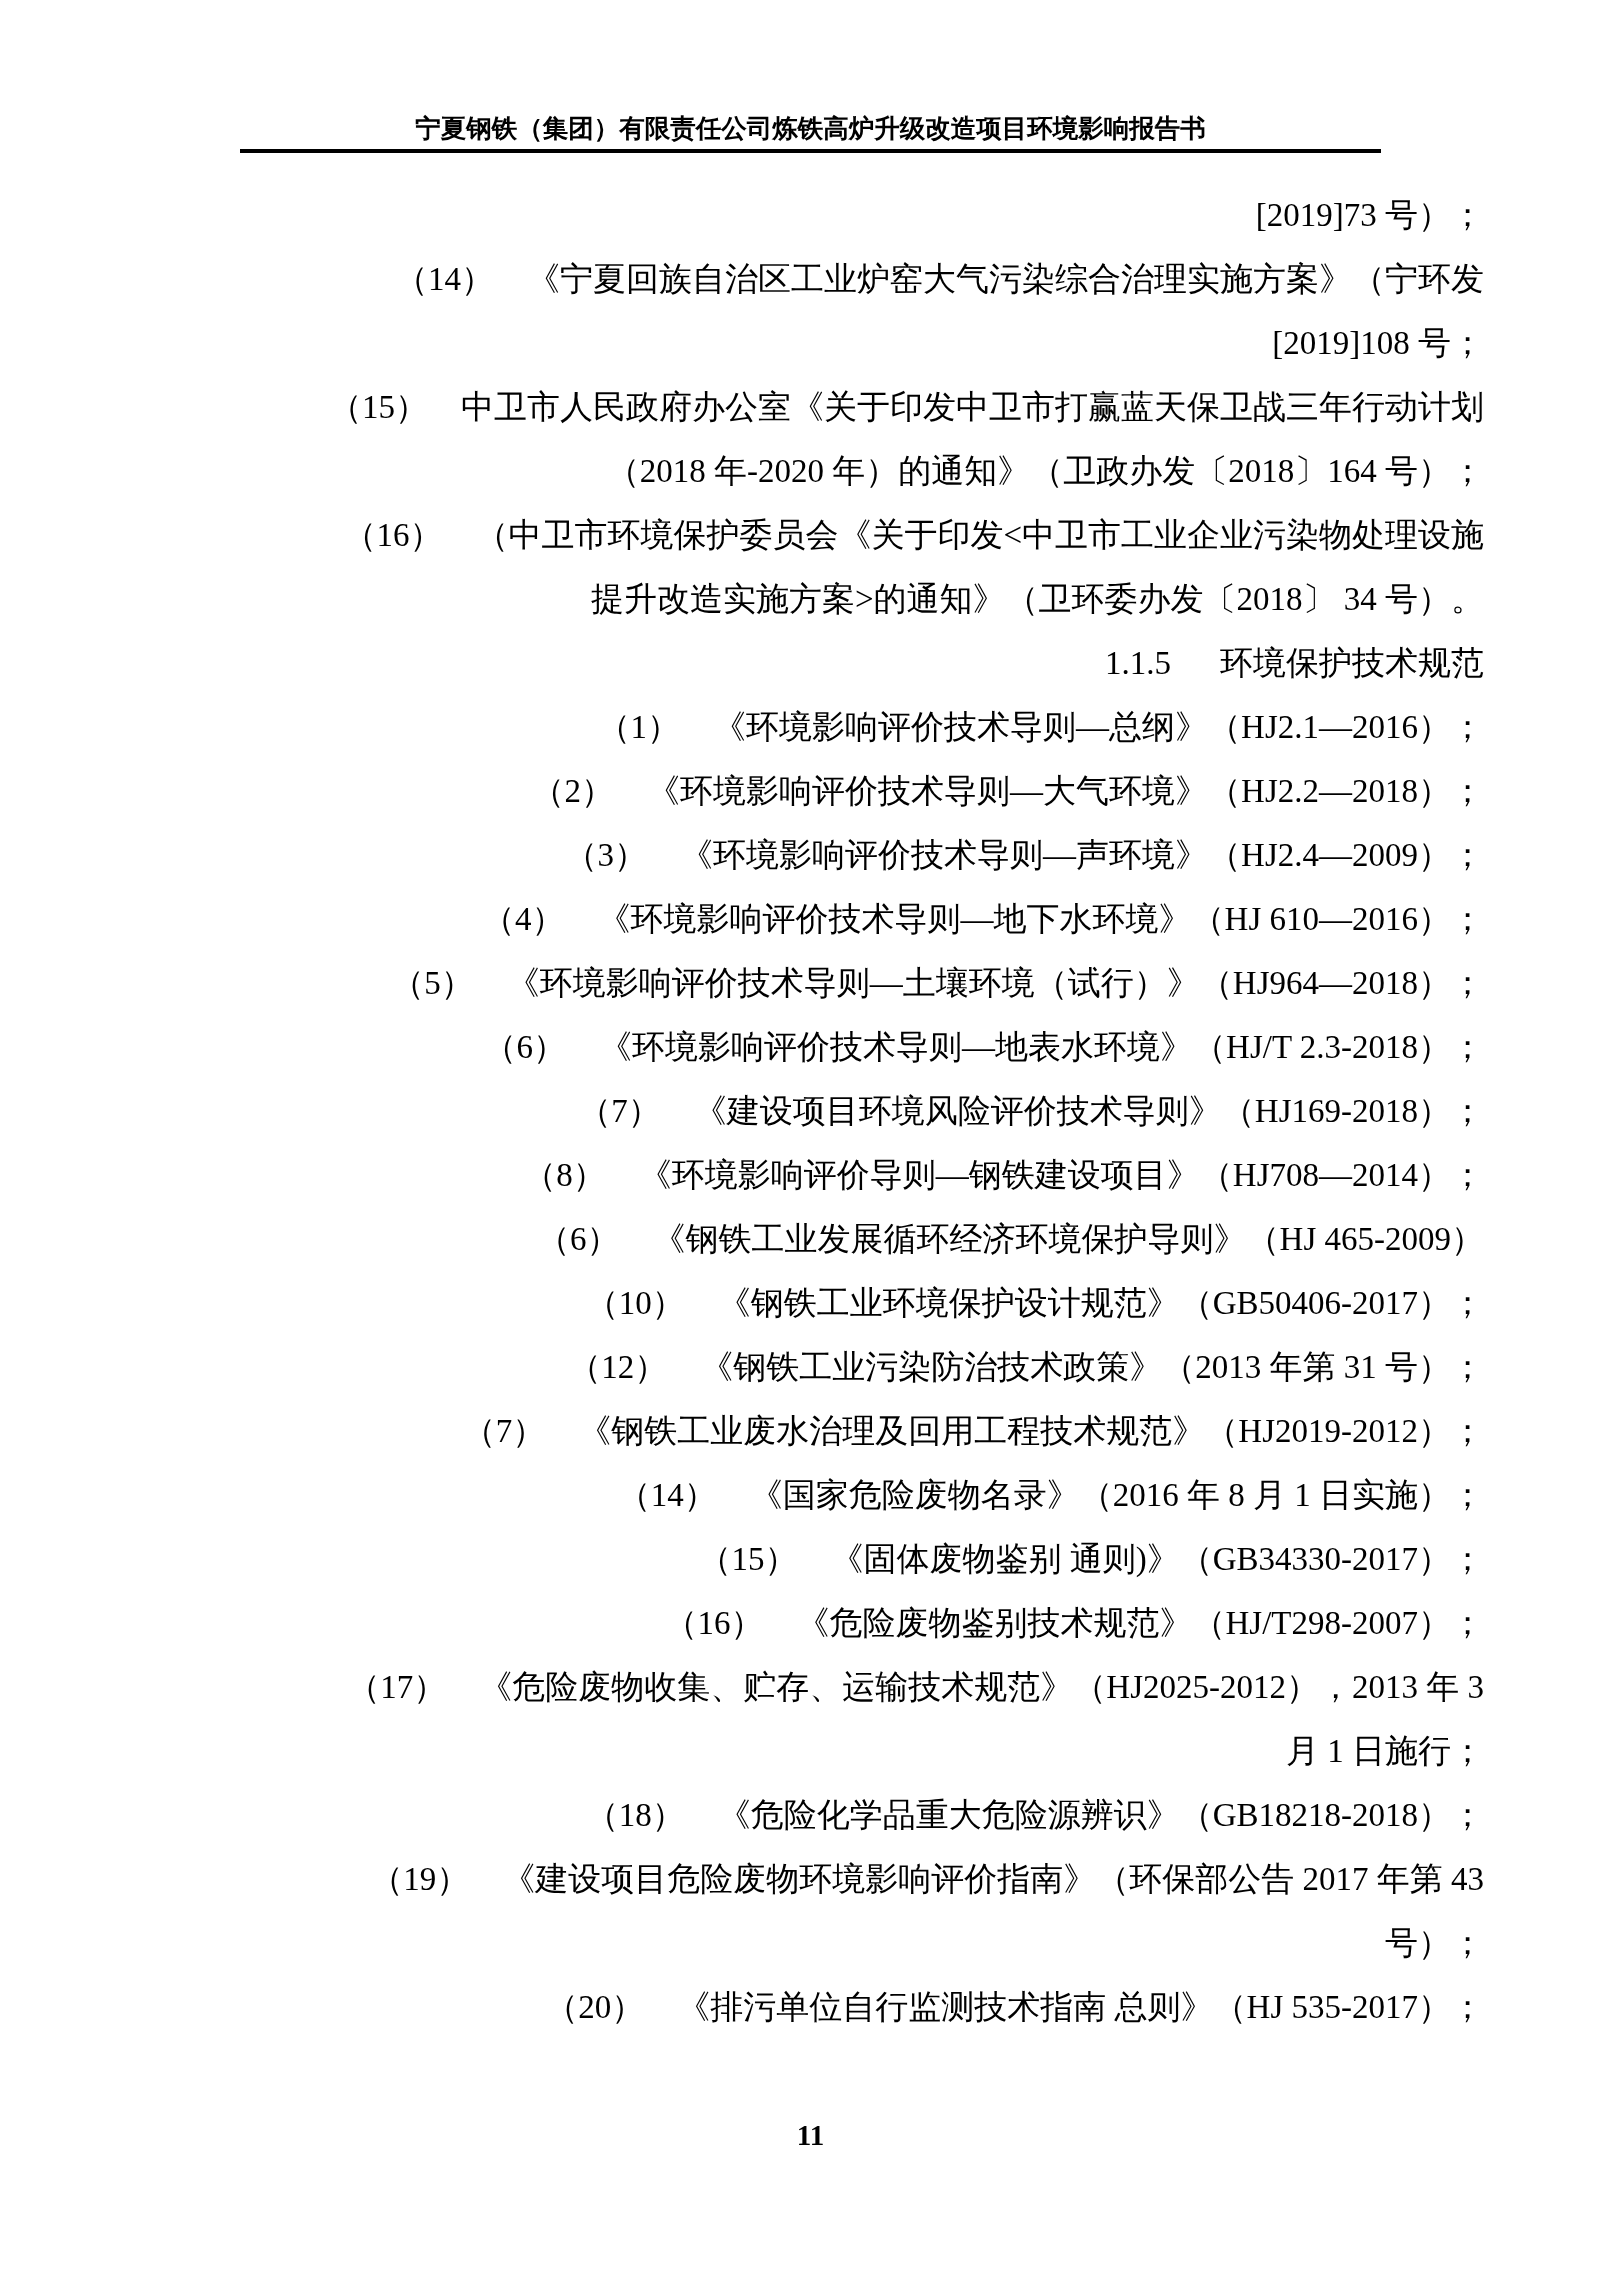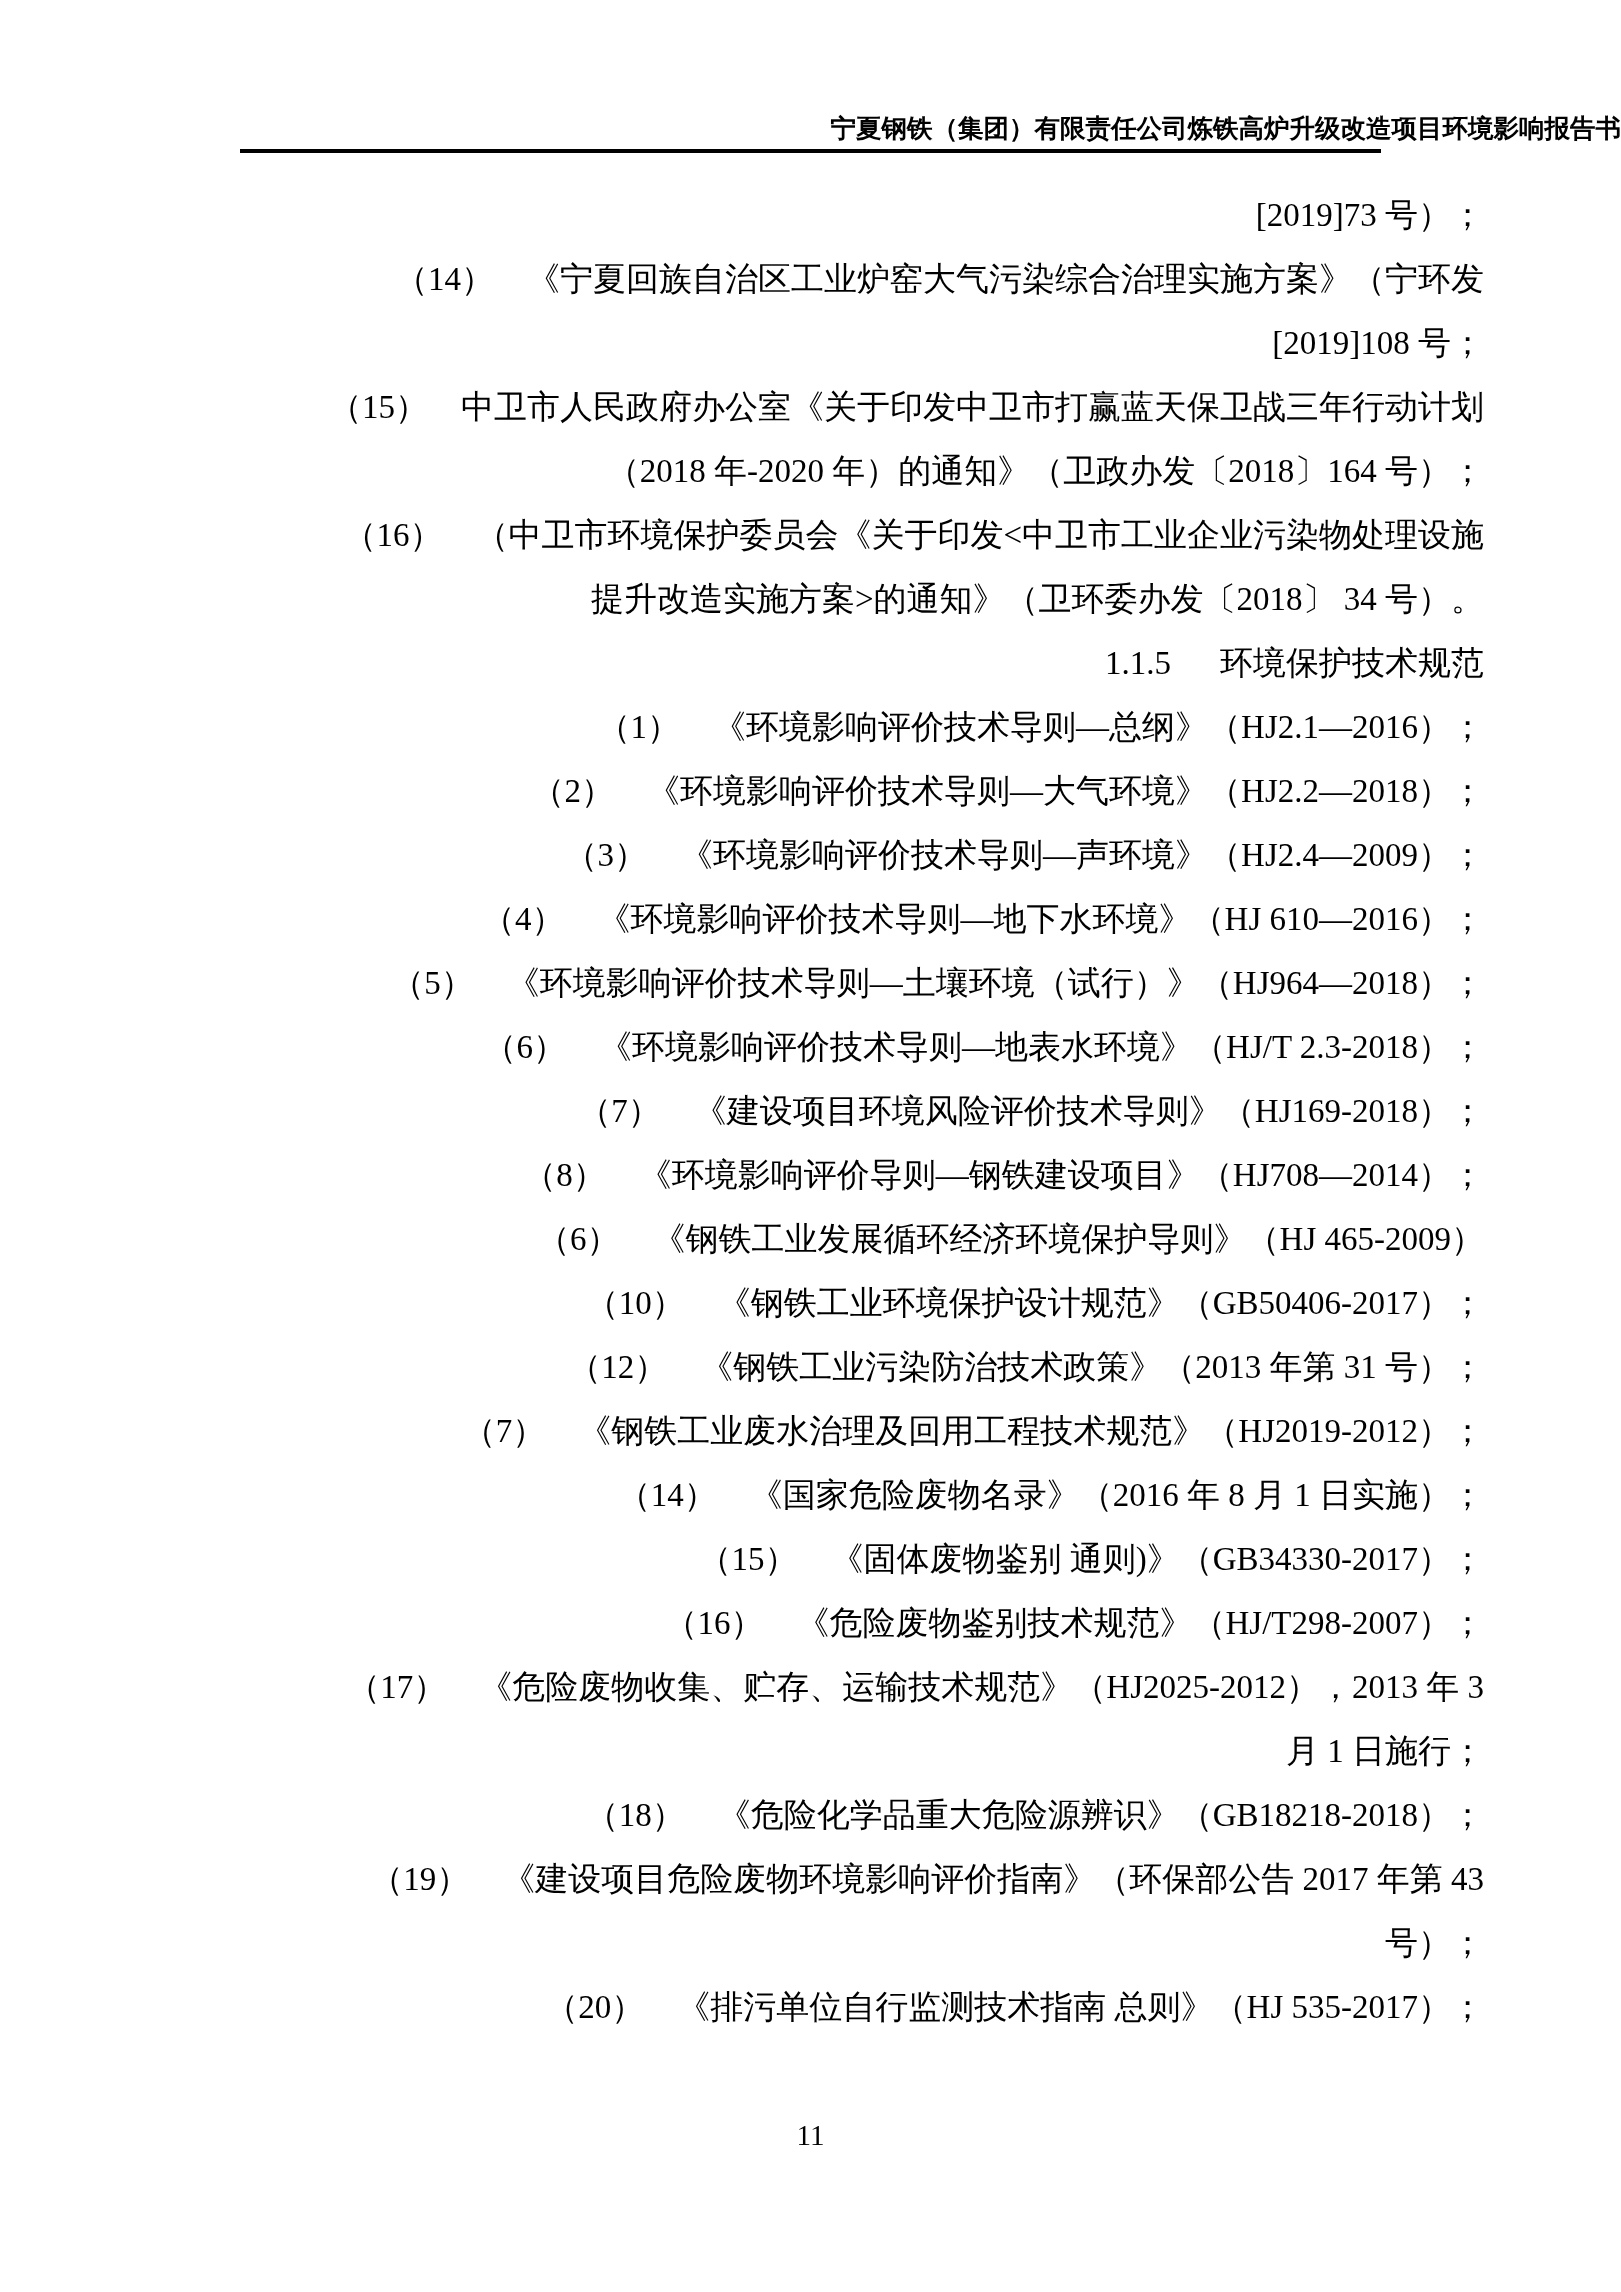--- a/index.html
+++ b/index.html
@@ -8,21 +8,21 @@
     width: 1621px;
     height: 2293px;
     background: #ffffff;
     color: #000000;
     font-family: "Liberation Serif", "DejaVu Serif", serif;
     overflow: hidden;
   }
   
   .page-header { padding-top: 114px; }
   .header-title {
-    text-align: right;
+    text-align: center;
     font-size: 25.5px;
     line-height: 29px;
     font-weight: bold;
     letter-spacing: 0px;
     white-space: nowrap;
   }
   .header-rule {
     width: 1141px;
     height: 3.9px;
     background: #000000;
@@ -50,21 +50,21 @@
   .page-footer {
     position: absolute;
     top: 2115px;
     left: 0;
     width: 100%;
     text-align: center;
   }
   .page-number {
     font-size: 29px;
     line-height: 41px;
-    font-weight: normal;
+    font-weight: bold;
   }
 </style>
 </head>
 <body>
 
 <div class="page">
 
   <header class="page-header">
     <div class="header-title">宁夏钢铁（集团）有限责任公司炼铁高炉升级改造项目环境影响报告书</div>
     <div class="header-rule"></div>

